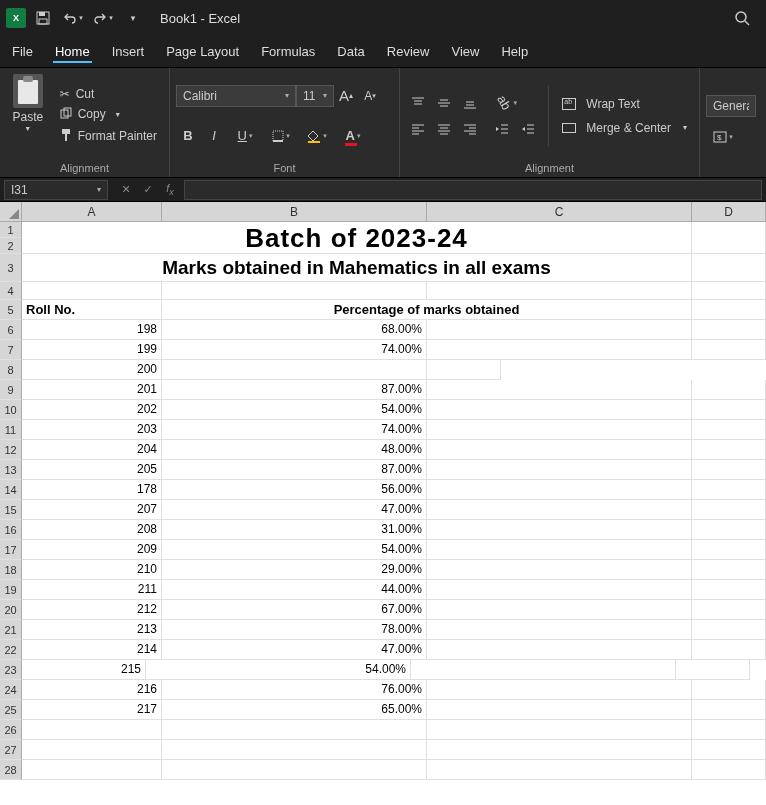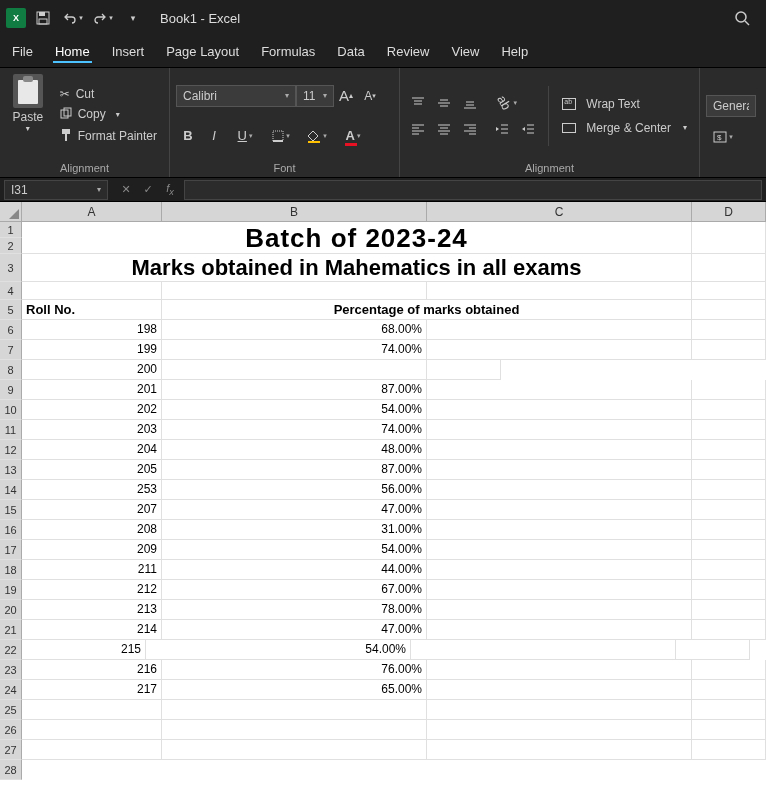--- a/index.html
+++ b/index.html
@@ -42,21 +42,21 @@
 .corner{width:22px;height:20px;background:#d6d6d6;border-right:1px solid #aaa;border-bottom:1px solid #aaa;position:relative}
 .corner::after{content:"";position:absolute;right:2px;bottom:2px;border:5px solid transparent;border-right-color:#888;border-bottom-color:#888}
 .colhdrs{display:flex;height:20px}
 .ch{background:#d6d6d6;border-right:1px solid #aaa;border-bottom:1px solid #aaa;text-align:center;font-size:12px;color:#333;line-height:20px}
 .rowhdrs{width:22px}
 .rh{background:#d6d6d6;border-right:1px solid #aaa;border-bottom:1px solid #e0e0e0;text-align:center;font-size:11px;color:#333;height:20px;line-height:20px}
 .cells{position:relative}
 .row{display:flex;height:20px}
 .cell{border-right:1px solid #e0e0e0;border-bottom:1px solid #e0e0e0;font-size:12px;color:#000;padding:0 4px;line-height:19px;overflow:hidden;white-space:nowrap}
 .merged-title{font-family:"Arial Black",sans-serif;font-size:26px;font-weight:900;text-align:center;letter-spacing:1px;height:32px;line-height:32px}
-.merged-sub{font-family:"Arial Narrow",Arial,sans-serif;font-size:22px;font-weight:bold;text-align:center;height:28px;line-height:28px}
+.merged-sub{font-family:"Arial Narrow",Arial,sans-serif;font-size:19px;font-weight:bold;text-align:center;height:28px;line-height:28px}
 .hdr-cell{font-weight:bold;font-size:13px}
 .right{text-align:right}
 .center{text-align:center}
 .wrap-ico{display:inline-block;width:14px;height:12px;border:1px solid #ccc;position:relative;margin-right:4px}
 .wrap-ico::before{content:"ab";position:absolute;font-size:7px;top:-1px;left:1px;color:#ccc}
 .merge-ico{display:inline-block;width:14px;height:10px;border:1px solid #ccc;margin-right:4px}
 </style>
 </head>
 <body>
 
@@ -409,21 +409,21 @@
           <div class="cell " style="width: 265px;"></div>
           <div class="cell " style="width: 74px;"></div>
         </div>
         <div class="row" style="height: 20px;">
           <div class="cell right" style="width: 140px;">205</div>
           <div class="cell right" style="width: 265px;">87.00%</div>
           <div class="cell " style="width: 265px;"></div>
           <div class="cell " style="width: 74px;"></div>
         </div>
         <div class="row" style="height: 20px;">
-          <div class="cell right" style="width: 140px;">253</div>
+          <div class="cell right" style="width: 140px;">178</div>
           <div class="cell right" style="width: 265px;">56.00%</div>
           <div class="cell " style="width: 265px;"></div>
           <div class="cell " style="width: 74px;"></div>
         </div>
         <div class="row" style="height: 20px;">
           <div class="cell right" style="width: 140px;">207</div>
           <div class="cell right" style="width: 265px;">47.00%</div>
           <div class="cell " style="width: 265px;"></div>
           <div class="cell " style="width: 74px;"></div>
         </div>
@@ -433,20 +433,26 @@
           <div class="cell " style="width: 265px;"></div>
           <div class="cell " style="width: 74px;"></div>
         </div>
         <div class="row" style="height: 20px;">
           <div class="cell right" style="width: 140px;">209</div>
           <div class="cell right" style="width: 265px;">54.00%</div>
           <div class="cell " style="width: 265px;"></div>
           <div class="cell " style="width: 74px;"></div>
         </div>
         <div class="row" style="height: 20px;">
+          <div class="cell right" style="width: 140px;">210</div>
+          <div class="cell right" style="width: 265px;">29.00%</div>
+          <div class="cell " style="width: 265px;"></div>
+          <div class="cell " style="width: 74px;"></div>
+        </div>
+        <div class="row" style="height: 20px;">
           <div class="cell right" style="width: 140px;">211</div>
           <div class="cell right" style="width: 265px;">44.00%</div>
           <div class="cell " style="width: 265px;"></div>
           <div class="cell " style="width: 74px;"></div>
         </div>
         <div class="row" style="height: 20px;">
           <div class="cell right" style="width: 140px;">212</div>
           <div class="cell right" style="width: 265px;">67.00%</div>
           <div class="cell " style="width: 265px;"></div>
           <div class="cell " style="width: 74px;"></div>

